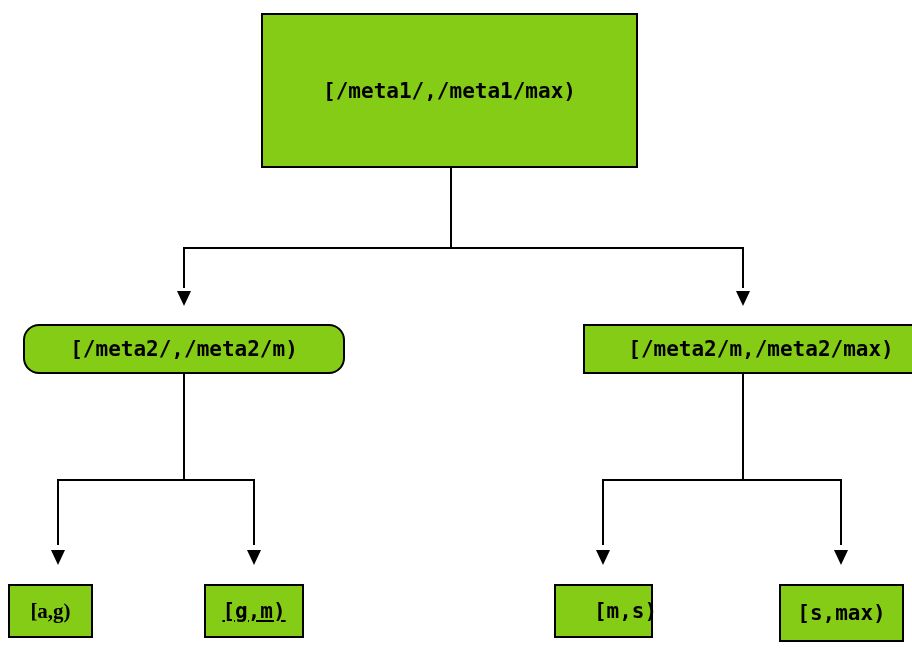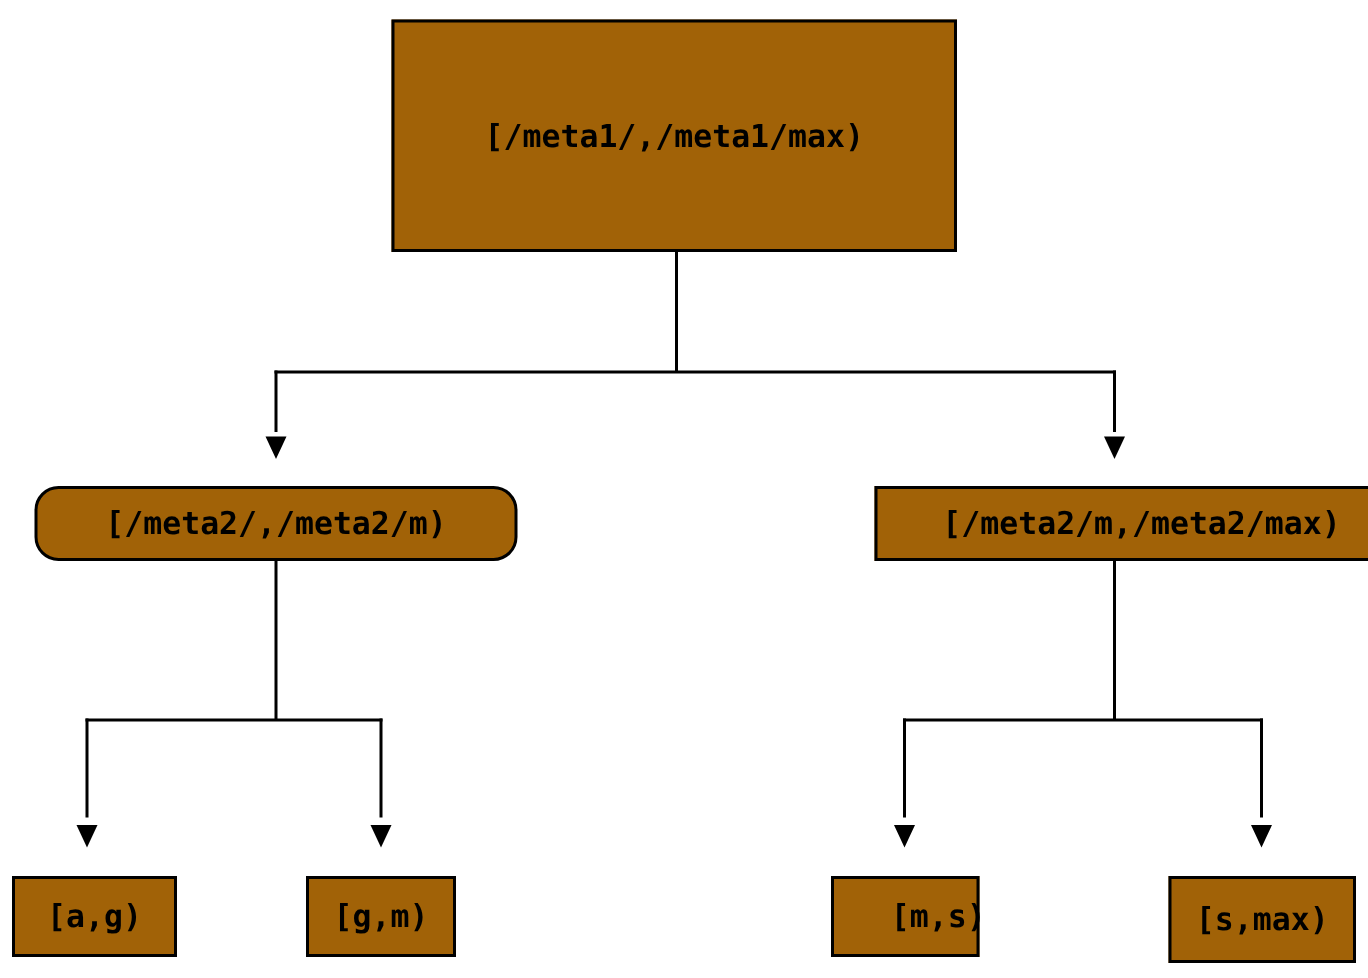--- a/index.html
+++ b/index.html
@@ -8,21 +8,21 @@
     position: relative;
     width: 912px;
     height: 652px;
     background: #ffffff;
     font-family: "DejaVu Sans Mono", "Liberation Mono", monospace;
     overflow: hidden;
   }
   .node {
     position: absolute;
     border: 2px solid #000000;
-    background: #a16207;
+    background: #84cc16;
     color: #000000;
     display: flex;
     align-items: center;
     justify-content: center;
     font-size: 21px;
     font-weight: bold;
     white-space: nowrap;
   }
   .line {
     position: absolute;
@@ -34,22 +34,22 @@
     height: 0;
     border-left: 7px solid transparent;
     border-right: 7px solid transparent;
     border-top: 15px solid #000000;
   }
 
   
   .n-root      { left: 261px; top: 13px;  width: 377px; height: 155px; }
   .n-mid-left  { left: 23px;  top: 324px; width: 322px; height: 50px; border-radius: 16px;  }
   .n-mid-right { left: 583px; top: 324px; width: 356px; height: 50px;  }
-  .n-leaf-ag   { left: 8px;   top: 584px; width: 110px;  height: 54px;  }
-  .n-leaf-gm   { left: 204px; top: 584px; width: 100px; height: 54px;  }
+  .n-leaf-ag   { left: 8px;   top: 584px; width: 85px;  height: 54px; font-family: Liberation Serif, serif;  }
+  .n-leaf-gm   { left: 204px; top: 584px; width: 100px; height: 54px; text-decoration: underline;  }
   .n-leaf-ms   { left: 554px; top: 584px; width: 99px;  height: 54px; padding-left: 44px;  }
   .n-leaf-smax { left: 779px; top: 584px; width: 125px; height: 58px;  }
 
   
   .e-root-stem       { left: 450px; top: 168px; width: 2px;   height: 80px; }
   .e-root-h          { left: 183px; top: 247px; width: 561px; height: 2px;  }
   .e-root-drop-left  { left: 183px; top: 247px; width: 2px;   height: 41px; }
   .e-root-drop-right { left: 742px; top: 247px; width: 2px;   height: 41px; }
   .a-mid-left        { left: 177px; top: 291px; }
   .a-mid-right       { left: 736px; top: 291px; }

